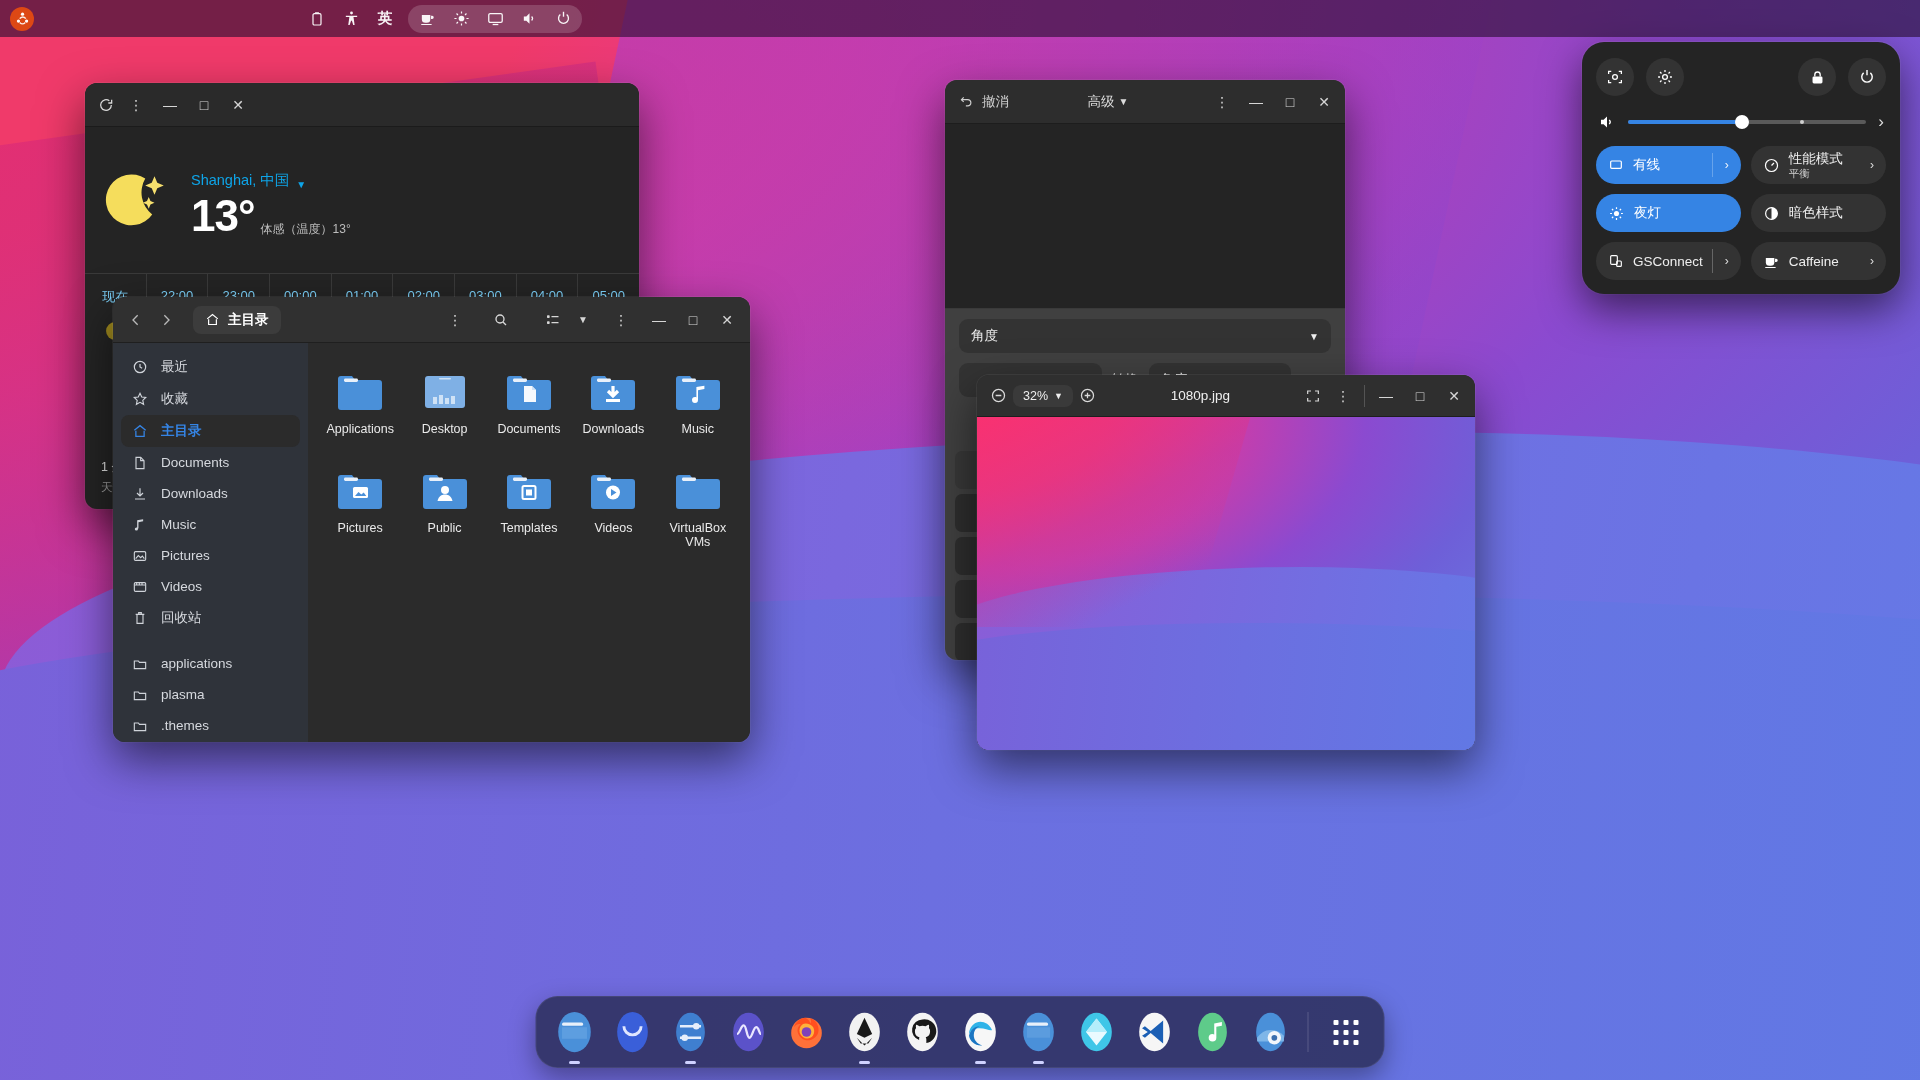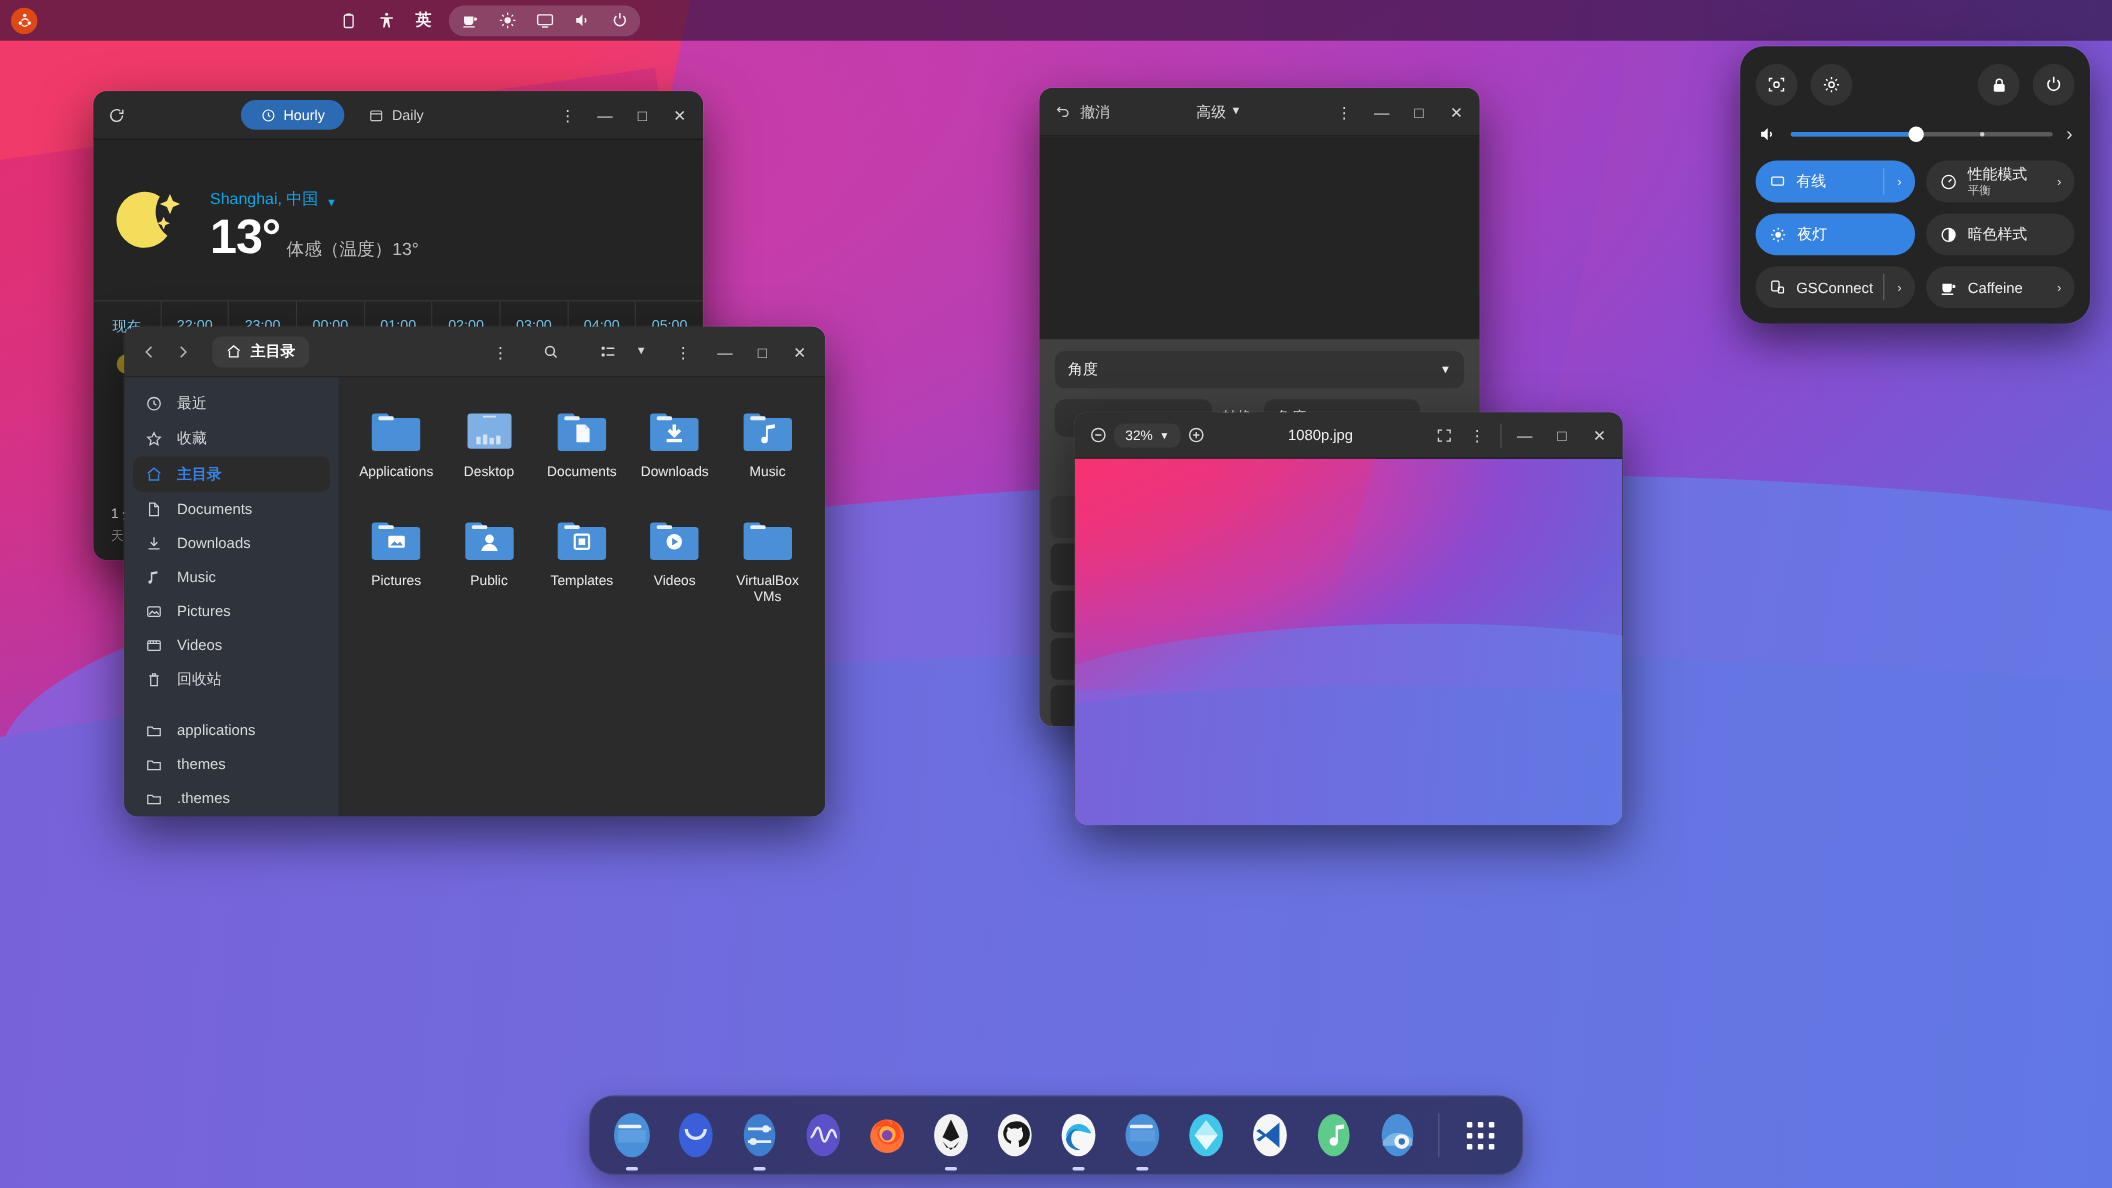--- a/index.html
+++ b/index.html
@@ -56,21 +56,21 @@
   #weather { left:85px; top:83px; width:554px; height:426px; background:#242424; }
   #weather .hdr { background:#2a2a2a; height:44px; }
   .seg { display:flex; gap:4px; background:transparent; border-radius:16px; }
   .seg div { display:flex; align-items:center; gap:7px; padding:6px 18px; border-radius:16px; font-size:13px; color:#cfcfcf; cursor:pointer;}
   .seg div.on { background:#2d6ab4; color:#fff; }
   .w-body { padding:18px 0 0 0; }
   .w-top { display:flex; align-items:center; gap:18px; padding:0 22px 0 14px; height:118px; }
   .moon { width:74px;height:74px; position:relative; }
   .w-loc { display:flex; align-items:flex-end; gap:7px; font-size:14.5px; color:#0ea5e9; }
   .w-temp { font-size:44px; font-weight:800; letter-spacing:-1px; line-height:1; margin-top:4px; color:#fff;}
-  .w-feel { font-size:16px; color:#bdbdbd; margin-left:6px; }
+  .w-feel { font-size:12px; color:#bdbdbd; margin-left:6px; }
   .hours { display:flex; border-top:1px solid #3a3a3a; margin-top:10px; }
   .hr { flex:1; border-right:1px solid #3a3a3a; padding:14px 0 18px; text-align:center; }
   .hr:last-child{border-right:none;}
   .hr .t { font-size:13px; color:#7dd3fc; }
   .hr .i { margin-top:12px; display:flex; justify-content:center; }
   .w-foot { position:absolute; left:0; bottom:0; width:100%; padding:10px 16px 14px; }
   .w-foot .l1{font-size:12.5px;color:#e3e3e3;}
   .w-foot .l2{font-size:11.5px;color:#9a9a9a;margin-top:4px;}
 
   
@@ -221,38 +221,20 @@
 </div>
 
 <div class="win" id="weather">
   <div class="hdr">
     <div class="wbtn">
       <svg width="16" height="16" viewBox="0 0 24 24" fill="none" stroke="#d9d9d9" stroke-width="1.9">
         <path d="M20 12a8 8 0 11-3-6.2"></path>
           <path d="M20.5 4v5h-5"></path>
         </svg>
     </div>
-    <div style="flex:1;display:flex;justify-content:center;">
-      <div class="seg">
-        <div class="on">
-          <svg width="14" height="14" viewBox="0 0 24 24" fill="none" stroke="#fff" stroke-width="1.8">
-            <circle cx="12" cy="12" r="8.5"></circle>
-              <path d="M12 7.5V12l3 2"></path>
-            </svg>
-          <span>Hourly</span>
-        </div>
-        <div>
-          <svg width="14" height="14" viewBox="0 0 24 24" fill="none" stroke="#c8c8c8" stroke-width="1.8">
-            <rect x="3.5" y="5" width="17" height="15" rx="2"></rect>
-              <path d="M3.5 9.5h17"></path>
-            </svg>
-          <span>Daily</span>
-        </div>
-      </div>
-    </div>
     <div class="wbtns">
       <div class="wbtn">⋮</div>
       <div class="wbtn">—</div>
       <div class="wbtn">□</div>
       <div class="wbtn">✕</div>
     </div>
   </div>
 
   <div class="w-body">
     <div class="w-top">
@@ -592,21 +574,21 @@
             </svg>
           </span>
         <span>applications</span>
       </div>
       <div class="sb">
         <span class="ic">
             <svg width="16" height="16" viewBox="0 0 24 24" fill="none" stroke="#cfd3d9" stroke-width="1.7">
               <path d="M3.5 7.5h6l1.7 2h9.3v9.5H3.5z"></path>
             </svg>
           </span>
-        <span>themes</span>
+        <span>plasma</span>
       </div>
       <div class="sb">
         <span class="ic">
             <svg width="16" height="16" viewBox="0 0 24 24" fill="none" stroke="#cfd3d9" stroke-width="1.7">
               <path d="M3.5 7.5h6l1.7 2h9.3v9.5H3.5z"></path>
             </svg>
           </span>
         <span>.themes</span>
       </div>
     </div>

